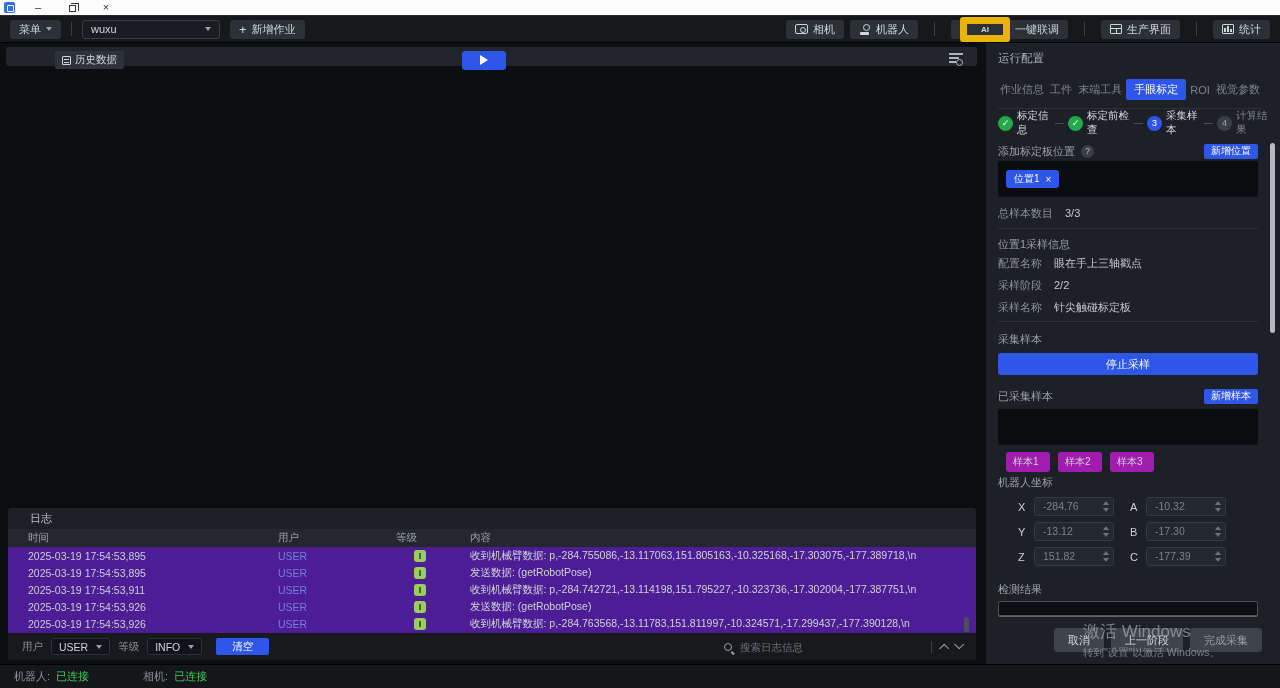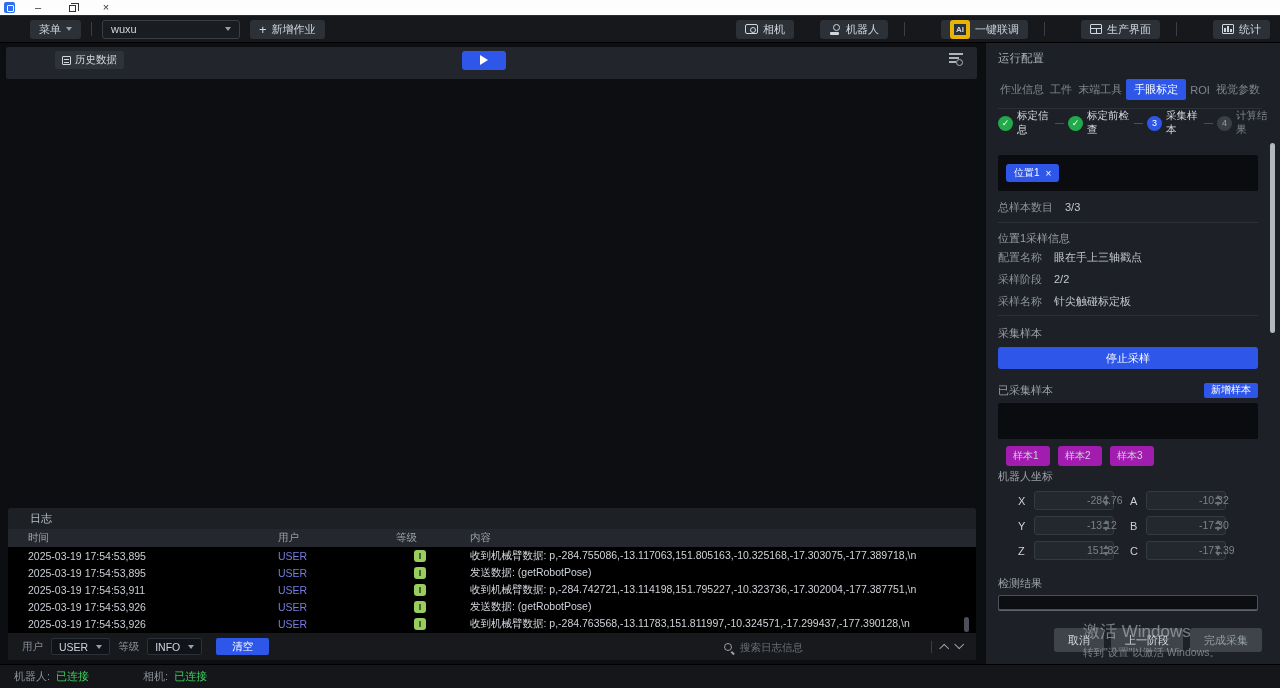--- a/index.html
+++ b/index.html
@@ -10,60 +10,60 @@
   .titlebar { position:absolute; left:0; top:0; width:1280px; height:16px; background:#fdfdfd; display:flex; align-items:center; font-size:10.5px; color:#1a1a1a; border-bottom:1px solid #2a2a2a; }
   .appicon { width:11px; height:11px; background:#2f6fed; border-radius:2px; margin:0 6px 0 4px; position:relative; }
   .appicon::after { content:""; position:absolute; left:3px; top:3px; width:5px; height:5px; border:1px solid #fff; border-radius:1px; }
   .win-title { flex:1; }
   .winbtn { width:34px; height:15px; text-align:center; line-height:15px; font-size:11px; color:#333; }
   .restore-sq { display:inline-block; width:7px; height:7px; border:1px solid #333; position:relative; top:1px; }
   .restore-sq::before { content:""; position:absolute; left:1px; top:-3px; width:7px; height:7px; border:1px solid #333; border-left:none; border-bottom:none; }
 
   
   .toolbar { position:absolute; left:0; top:16px; width:1280px; height:27px; background:#16181c; display:flex; align-items:center; padding:0 10px; border-bottom:1px solid #000; }
-  .tbtn { background:#2c3037; border-radius:3px; height:19px; display:flex; align-items:center; gap:5px; padding:0 9px; font-size:11px; color:#d2d6dc; cursor:default;margin-left:20px; }
+  .tbtn { background:#2c3037; border-radius:3px; height:19px; display:flex; align-items:center; gap:5px; padding:0 9px; font-size:11px; color:#d2d6dc; cursor:default; }
   .caret { width:0; height:0; border-left:3.5px solid transparent; border-right:3.5px solid transparent; border-top:4px solid #9aa0a8; display:inline-block; }
   .vsep { width:1px; height:14px; background:#3a3f46; margin:0 10px; }
   .jobselect { background:#191c21; border:1px solid #3a3f46; border-radius:3px; height:19px; width:138px; display:flex; align-items:center; justify-content:space-between; padding:0 8px; font-size:11px; color:#d2d6dc; }
   .plus { color:#d2d6dc; font-size:13px; line-height:13px; }
   .tb-right { margin-left:auto; display:flex; align-items:center; gap:6px; }
   .icon-glyph { display:inline-flex; align-items:center; justify-content:center; }
   .cam-ic { width:13px; height:10px; border:1px solid #d2d6dc; border-radius:2px; position:relative; }
   .cam-ic::after { content:""; position:absolute; left:3.5px; top:1.5px; width:4px; height:4px; border:1px solid #d2d6dc; border-radius:50%; }
   .robot-ic { width:12px; height:11px; position:relative; }
   .robot-ic::before { content:""; position:absolute; left:4px; top:0; width:5px; height:5px; border:1px solid #d2d6dc; border-radius:50%; }
   .robot-ic::after { content:""; position:absolute; left:1px; bottom:0; width:9px; height:3px; background:#d2d6dc; border-radius:1px; }
-  .ai-ic { border:4px solid #eab308; border-radius:3px; font-size:8px; font-weight:bold; color:#d2d6dc; padding:1px 2px; }
+  .ai-ic { border:7px solid #eab308; border-radius:3px; font-size:8px; font-weight:bold; color:#d2d6dc; padding:1px 14px; }
   .grid-ic { width:12px; height:10px; border:1px solid #d2d6dc; border-radius:1px; position:relative; }
   .grid-ic::before { content:""; position:absolute; left:0; top:3px; width:10px; height:1px; background:#d2d6dc; }
   .grid-ic::after { content:""; position:absolute; left:4.5px; top:3px; width:1px; height:5px; background:#d2d6dc; }
   .bars-ic { width:12px; height:10px; border:1px solid #d2d6dc; border-radius:1px; display:flex; align-items:flex-end; gap:1px; padding:1px; }
   .bars-ic i { width:2px; background:#d2d6dc; display:block; }
   .bars-ic i:nth-child(1){height:4px;} .bars-ic i:nth-child(2){height:6px;} .bars-ic i:nth-child(3){height:3px;}
 
   
   .leftpane { position:absolute; left:0; top:43px; width:985px; height:621px; background:#0c0e11; }
-  .strip { position:absolute; left:6px; top:4px; width:971px; height:32px; background:#22252b; border-radius:2px; }
+  .strip { position:absolute; left:6px; top:4px; width:971px; height:19px; background:#22252b; border-radius:2px; }
   .histbtn { position:absolute; left:49px; top:4px; height:18px; background:#2e3239; border-radius:2px; display:flex; align-items:center; gap:4px; padding:0 7px; font-size:10.5px; color:#d2d6dc; }
   .hist-ic { width:9px; height:9px; border:1px solid #d2d6dc; border-radius:1px; position:relative; }
   .hist-ic::before { content:""; position:absolute; left:1px; top:2px; width:5px; height:1px; background:#d2d6dc; }
   .hist-ic::after { content:""; position:absolute; left:1px; top:5px; width:5px; height:1px; background:#d2d6dc; }
   .playbtn { position:absolute; left:456px; top:3.5px; width:44px; height:19px; background:#2e57ea; border-radius:3px; display:flex; align-items:center; justify-content:center; }
   .play-tri { width:0; height:0; border-top:5px solid transparent; border-bottom:5px solid transparent; border-left:8px solid #fff; }
   .filter-ic { position:absolute; right:14px; top:6px; width:14px; height:13px; }
   .filter-ic i { display:block; height:1.5px; background:#aeb4bc; margin-bottom:2.5px; }
   .filter-ic i:nth-child(2){width:10px;} .filter-ic i:nth-child(3){width:7px;}
   .filter-ic::after { content:""; position:absolute; right:0; bottom:0; width:5px; height:5px; border:1.5px solid #aeb4bc; border-radius:50%; }
 
   
   .logpanel { position:absolute; left:8px; top:465px; width:968px; height:152px; background:#17191d; border-radius:3px 3px 0 0; }
   .log-title { height:21px; display:flex; align-items:center; padding-left:22px; font-size:11px; color:#b9bfc7; background:#1d2025; border-radius:3px 3px 0 0; }
   .log-cols { height:18px; background:#24272d; display:flex; align-items:center; font-size:10.5px; color:#9aa1a9; }
   .c-time { width:270px; padding-left:20px; } .c-user { width:118px; } .c-level { width:74px; } .c-content { flex:1; }
-  .log-rows { position:relative; height:86px; background:#000000; overflow:hidden; }
+  .log-rows { position:relative; height:86px; background:#4c1d95; overflow:hidden; }
   .lrow { height:17px; display:flex; align-items:center; font-size:10.5px; }
   .lrow .c-time { color:#c9ced5; } .lrow .c-user { color:#767ede; }
   .lv-badge { display:inline-block; width:12px; height:12px; background:#9acd5f; color:#203005; border-radius:3px; font-size:9px; font-weight:bold; text-align:center; line-height:12px; margin-left:18px; }
   .lrow .c-content { color:#cfd3d9; white-space:nowrap; }
   .log-scrollthumb { position:absolute; right:7px; top:70px; width:5px; height:15px; background:#4b5058; border-radius:2.5px; }
   .log-ctrl { height:27px; display:flex; align-items:center; padding:0 14px; font-size:10.5px; color:#8a9099; gap:8px; }
   .mini-select { background:#101317; border:1px solid #2c3037; border-radius:2px; height:17px; display:flex; align-items:center; gap:8px; padding:0 7px; color:#d0d4da; }
   .clearbtn { background:#2e57ea; color:#fff; border-radius:2px; height:17px; padding:0 16px; display:flex; align-items:center; margin-left:6px; font-size:10.5px; }
   .log-search { margin-left:auto; display:flex; align-items:center; gap:8px; width:238px; }
   .mag { width:8px; height:8px; border:1.5px solid #9aa0a8; border-radius:50%; position:relative; flex:none; }
@@ -86,39 +86,39 @@
   .step-circle { width:15px; height:15px; border-radius:50%; display:flex; align-items:center; justify-content:center; font-size:9px; color:#fff; flex:none; }
   .sc-done { background:#21a94a; } .sc-active { background:#2e57ea; } .sc-pending { background:#3a3f46; color:#9aa0a8; }
   .step-label { color:#d7dbe0; } .step.pending .step-label { color:#7d848d; }
   .step-link { width:9px; height:1px; background:#4a4f57; flex:none; }
 
   .rp-body { position:absolute; left:12px; top:97px; width:260px; }
   .sec-row { display:flex; align-items:center; margin-top:3px; height:16px; }
   .sec-label { font-size:11px; color:#9aa0a8; }
   .help-ic { width:13px; height:13px; border-radius:50%; background:#3a3f46; color:#b8bec6; font-size:9px; text-align:center; line-height:13px; margin-left:6px; }
   .blue-mini { margin-left:auto; background:#2e57ea; color:#fff; font-size:10px; border-radius:2px; height:15px; padding:0 7px; display:flex; align-items:center; }
-  .blackbox { background:#0a0c0f; border-radius:2px; margin-top:15px; padding:9px 8px; display:flex; gap:10px; }
+  .blackbox { background:#0a0c0f; border-radius:2px; margin-top:2px; padding:9px 8px; display:flex; gap:10px; }
   .pos-chip { background:#2e57ea; color:#fff; font-size:10px; border-radius:3px; height:18px; display:flex; align-items:center; gap:6px; padding:0 8px; }
   .pos-chip .x { font-size:10px; }
   .kvline { display:flex; align-items:center; font-size:11px; height:14px; }
   .kvline .k { color:#8b929b; } .kvline .v { color:#c3c8cf; margin-left:12px; }
   .total-row { margin-top:9px; }
   .divider { height:1px; background:#2c3038; margin-top:8px; }
   .subtitle { font-size:11px; color:#9aa0a8; margin-top:8px; height:14px; }
   .kv-group .kvline { height:20px; margin-top:2px; }
   .stopbtn { margin-top:7px; height:22px; background:#2e57ea; border-radius:3px; color:#fff; font-size:11px; display:flex; align-items:center; justify-content:center; }
   .collected-row { margin-top:13px; height:16px; }
   .samplebox { margin-top:5px; background:#0a0c0f; border-radius:2px; padding:8px; display:flex; gap:8px; height:36px; }
   .sample-chip { background:#a21caf; border-radius:3px; color:#ccd1d8; font-size:10px; height:20px; width:44px; display:flex; align-items:center; padding-left:7px;margin-top:35px; }
   .coord-title { margin-top:30px; height:14px; }
   .coord-grid { margin-top:8px; }
   .coord-row { display:flex; align-items:center; margin-bottom:6px; padding-left:20px; }
   .axis { width:16px; font-size:11px; color:#ccd1d7; }
   .numinput { position:relative; width:80px; height:19px; background:#23272e; border:1px solid #343a42; border-radius:3px; margin-right:16px; }
-  .numinput .val { position:absolute; left:8px; top:0; line-height:17px; font-size:10.5px; color:#7b828b;margin-left:44px; }
+  .numinput .val { position:absolute; left:8px; top:0; line-height:17px; font-size:10.5px; color:#7b828b; }
   .spin { position:absolute; right:4px; top:3px; display:flex; flex-direction:column; gap:3px; }
   .tri-up { width:0; height:0; border-left:3px solid transparent; border-right:3px solid transparent; border-bottom:4px solid #6b727b; }
   .tri-dn { width:0; height:0; border-left:3px solid transparent; border-right:3px solid transparent; border-top:4px solid #6b727b; }
   .result-title { margin-top:16px; height:14px; }
   .resultbox { margin-top:5px; height:15px; background:#0c0e12; border:1px solid #4a505a; border-radius:2px; box-shadow:0 1px 0 rgba(220,224,230,.35); }
 
   .rp-footer { position:absolute; right:18px; top:585px; display:flex; gap:7px; }
   .gbtn { background:#3f444c; border-radius:3px; height:24px; padding:0 14px; font-size:11px; color:#d4d8de; display:flex; align-items:center; }
   .gbtn.dim { color:#9aa0a8; }
   .rp-scrollthumb { position:absolute; right:5px; top:100px; width:5px; height:190px; background:#b4b9c0; border-radius:3px; }
@@ -297,20 +297,25 @@
       <span class="step-label">采集样本</span>
     </div>
     <span class="step-link"></span>
     <div class="step pending">
       <span class="step-circle sc-pending">4</span>
       <span class="step-label">计算结果</span>
     </div>
   </div>
 
   <div class="rp-body">
+    <div class="sec-row">
+      <span class="sec-label">添加标定板位置</span>
+      <span class="help-ic">?</span>
+      <span class="blue-mini">新增位置</span>
+    </div>
 
     <div class="blackbox">
       <span class="pos-chip">
         <span>位置1</span>
         <span class="x">×</span>
       </span>
     </div>
 
     <div class="kvline total-row">
       <span class="k">总样本数目</span>

